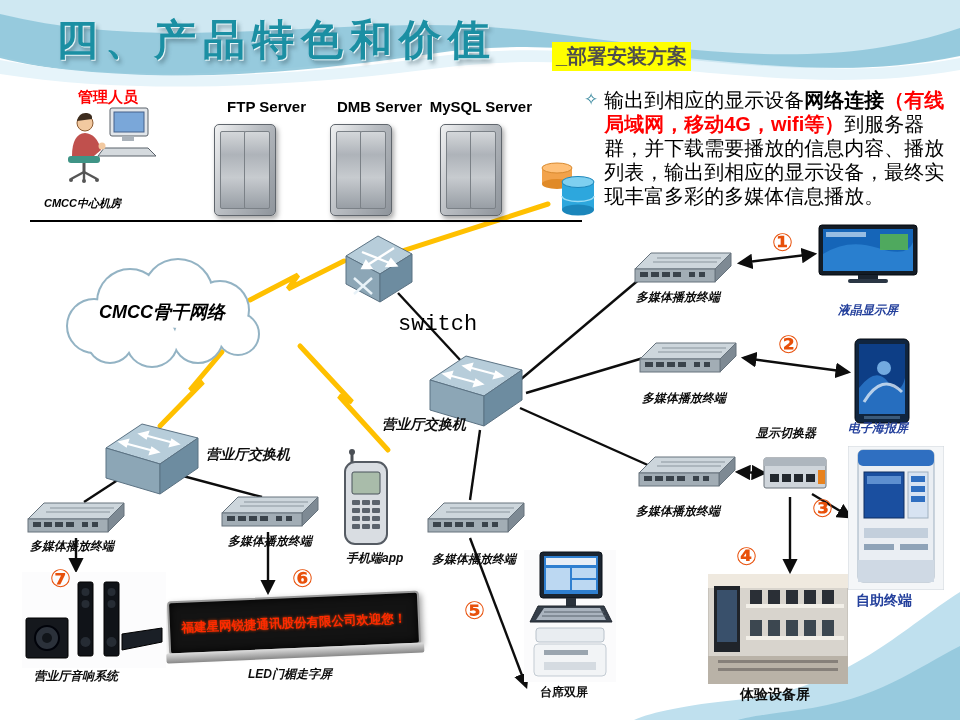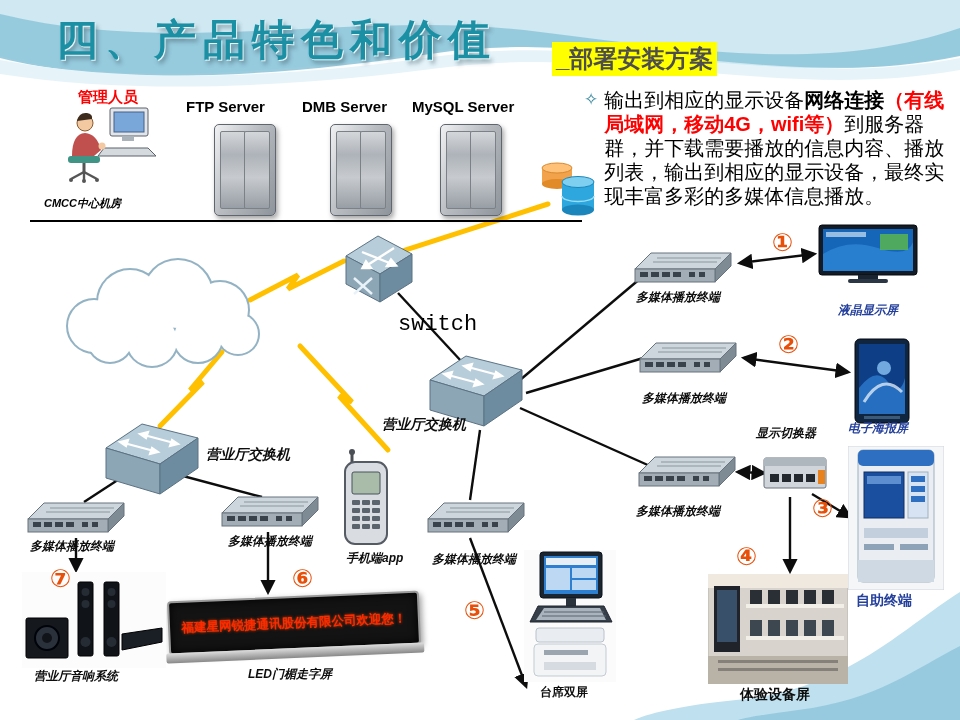--- a/index.html
+++ b/index.html
@@ -8,29 +8,29 @@
   .abs{position:absolute}
   .device{position:absolute;z-index:6}
   .label{position:absolute;font-size:12px;font-weight:bold;font-style:italic;color:#0d0d0d;white-space:nowrap;z-index:7}
   .label.blue{color:#24409c}
   .label.big{font-size:14px}
   .num{position:absolute;font-size:25px;font-weight:bold;color:#e8500a;z-index:8;font-family:"DejaVu Sans",sans-serif}
   #bgwaves{position:absolute;left:0;top:0;z-index:0}
   #overlay{position:absolute;left:0;top:0;z-index:4}
   #title{left:56px;top:12px;font-size:42px;font-weight:bold;color:#1b8fa3;letter-spacing:7px;z-index:7;
          text-shadow:1px 1px 0 #e8f6f9,3px 4px 4px rgba(50,80,90,.45)}
-  #subtitle{left:552px;top:42px;font-size:24px;font-weight:bold;color:#4d4d4d;background:#ffff00;padding:1px 4px;z-index:7}
+  #subtitle{left:552px;top:42px;font-size:20px;font-weight:bold;color:#4d4d4d;background:#ffff00;padding:1px 4px;z-index:7}
   #desc{left:584px;top:88px;width:364px;display:flex;z-index:7;font-size:20px;line-height:1.2;color:#000}
   #desc-bullet{color:#31849b;font-size:17px;margin-right:6px;margin-top:2px}
   #desc p{flex:1}
   .b{font-weight:bold}
   .r{color:#ff0000;font-weight:bold}
   #admin-label{left:78px;top:88px;font-size:15px;font-weight:bold;color:#ff0000;z-index:7;position:absolute}
   #room-label{left:44px;top:196px;font-size:11px;font-weight:bold;font-style:italic;color:#000;z-index:7;position:absolute}
-  .srv-label{position:absolute;width:120px;text-align:left;font-weight:bold;font-size:15px;color:#000;z-index:7}
+  .srv-label{position:absolute;width:120px;text-align:right;font-weight:bold;font-size:15px;color:#000;z-index:7}
   .server{position:absolute;width:62px;height:92px;border-radius:5px;z-index:6;
           background:linear-gradient(115deg,#f0f1f2,#b9bdc2 45%,#8e949b);border:1px solid #60666d;
           box-shadow:2px 3px 5px rgba(0,0,0,.35)}
   .server:before,.server:after{content:"";position:absolute;top:6px;bottom:6px;width:24px;
           border:1px solid #7b8187;border-radius:2px;
           background:linear-gradient(180deg,#d4d7da 0%,#aeb3b9 30%,#c7cbcf 60%,#989ea5 100%)}
   .server:before{left:5px}.server:after{right:5px}
   #divider{left:30px;top:220px;width:552px;height:2px;background:#000;z-index:6;position:absolute}
   .cloud-text{position:absolute;left:0;top:52px;width:100%;text-align:center;font-size:18px;font-weight:bold;font-style:italic;color:#000}
   #switch-label{left:398px;top:312px;font-family:"Liberation Mono","DejaVu Sans Mono",monospace;font-size:22px;color:#000;z-index:7;position:absolute}
@@ -200,20 +200,21 @@
       <circle cx="48" cy="78" r="26"></circle>
         <circle cx="84" cy="54" r="32"></circle>
         <circle cx="132" cy="46" r="34"></circle>
       <circle cx="174" cy="62" r="28"></circle>
         <circle cx="192" cy="86" r="20"></circle>
         <circle cx="152" cy="90" r="24"></circle>
       <circle cx="106" cy="93" r="25"></circle>
         <circle cx="64" cy="92" r="22"></circle>
     </g>
   </svg>
+  <div class="cloud-text">CMCC骨干网络</div>
 </div>
 
 <div class="device" style="left:336px;top:228px">
   <svg width="84" height="78">
       <use href="#sym-switch"></use>
     </svg>
 </div>
 <div id="switch-label">switch</div>
 
 <div class="device" style="left:424px;top:348px">

